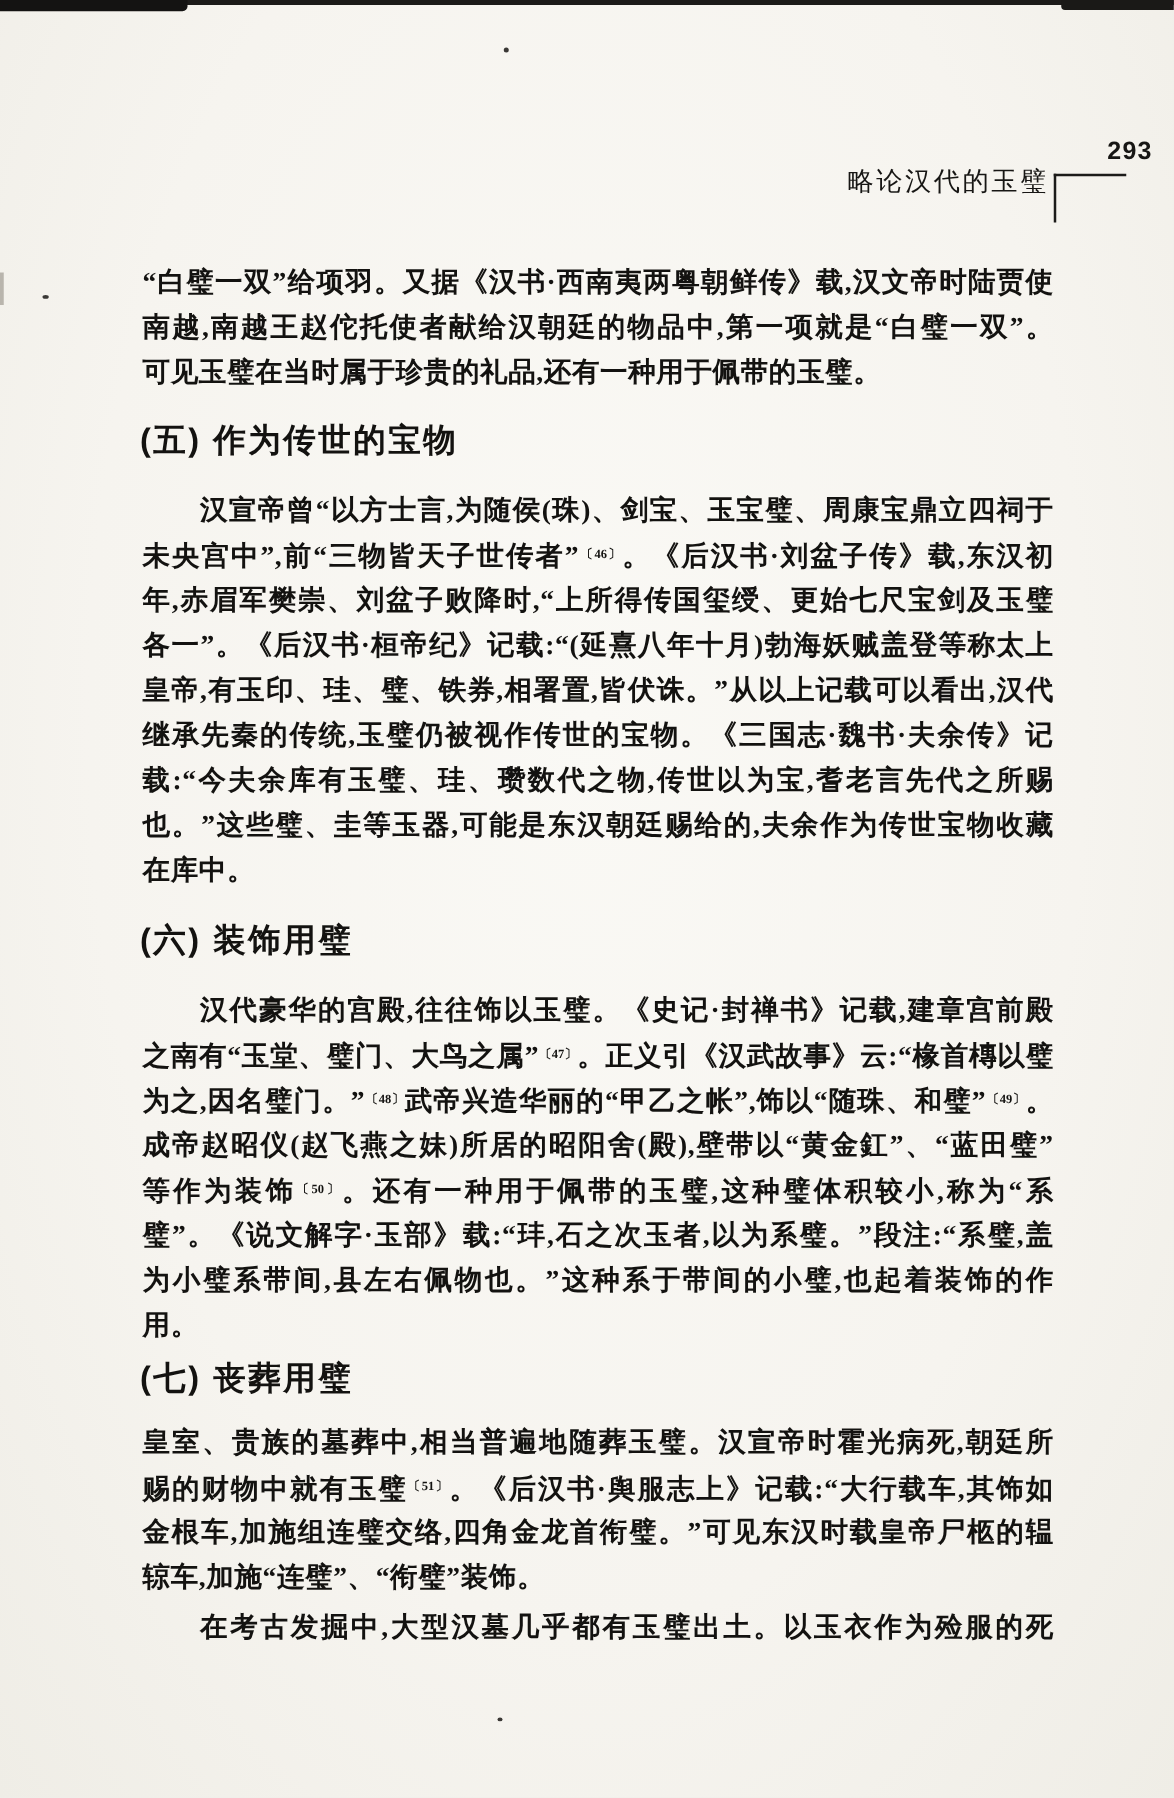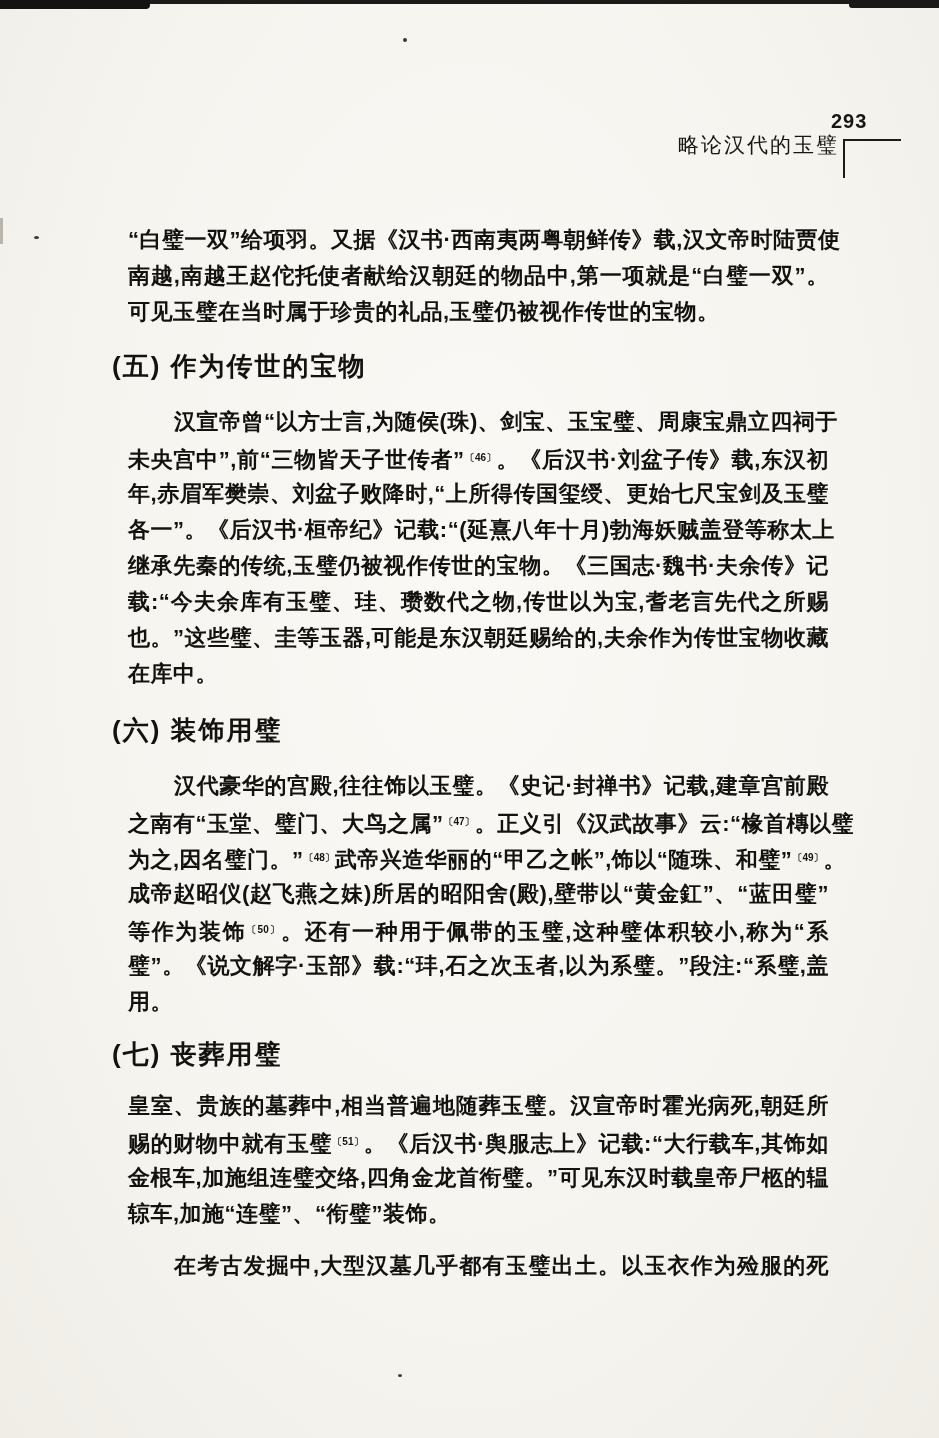--- a/index.html
+++ b/index.html
@@ -23,34 +23,34 @@
   .speck.s2{left:34px;top:236px;width:5px;height:3px;}
   .speck.s3{left:398px;top:1374px;width:4px;height:3px;}
   .smudge-left{position:absolute;left:0;top:218px;width:3px;height:26px;background:#b9b5ad;}
 
   
   .running-title{
     position:absolute;left:678px;top:131px;
     font-size:21px;font-weight:normal;color:#171614;letter-spacing:2px;white-space:nowrap;
   }
   .page-number{
-    position:absolute;left:831px;top:110px;width:56px;
-    font-size:20px;font-weight:bold;color:#171614;text-align:left;letter-spacing:1px;
+    position:absolute;left:876px;top:110px;width:56px;
+    font-size:20px;font-weight:bold;color:#171614;text-align:center;letter-spacing:1px;
   }
   .corner-rule{
     position:absolute;left:843px;top:139px;width:56px;height:37px;
     border-top:2.5px solid #1c1b19;border-left:2.5px solid #1c1b19;
   }
 
   
   .body-text{
     position:absolute;left:112px;top:206px;width:733px;
     color:#131210;
   }
-  .para{margin:16px;}
+  .para{margin:2px;font-family:Liberation Serif, serif;}
   .line{
     font-size:22px;font-weight:bold;line-height:36px;height:36px;
     text-align:justify;text-align-last:justify;
     text-justify:inter-ideograph;
     white-space:nowrap;overflow:visible;
     letter-spacing:0.5px;
   }
   .line.indent{padding-left:46px;}
   .line.short{text-align-last:left;}
   .line sup{font-size:10px;font-weight:bold;vertical-align:6px;letter-spacing:0;}
@@ -78,45 +78,47 @@
 
   <div class="running-title">略论汉代的玉璧</div>
   <div class="page-number">293</div>
   <div class="corner-rule"></div>
 
   <div class="body-text">
 
     <div class="para p1">
       <div class="line">“白璧一双”给项羽。又据《汉书·西南夷两粤朝鲜传》载,汉文帝时陆贾使</div>
       <div class="line">南越,南越王赵佗托使者献给汉朝廷的物品中,第一项就是“白璧一双”。</div>
-      <div class="line short">可见玉璧在当时属于珍贵的礼品,玉璧仍被视作传世的宝物。</div>
+      <div class="line short">可见玉璧在当时属于珍贵的礼品,还有一种用于佩带的玉璧。</div>
     </div>
 
     <div class="heading h5">(五) 作为传世的宝物</div>
 
     <div class="para p2">
       <div class="line indent">汉宣帝曾“以方士言,为随侯(珠)、剑宝、玉宝璧、周康宝鼎立四祠于</div>
       <div class="line">未央宫中”,前“三物皆天子世传者”<sup>〔46〕</sup>。《后汉书·刘盆子传》载,东汉初</div>
       <div class="line">年,赤眉军樊崇、刘盆子败降时,“上所得传国玺绶、更始七尺宝剑及玉璧</div>
       <div class="line">各一”。《后汉书·桓帝纪》记载:“(延熹八年十月)勃海妖贼盖登等称太上</div>
+      <div class="line">皇帝,有玉印、珪、璧、铁券,相署置,皆伏诛。”从以上记载可以看出,汉代</div>
       <div class="line">继承先秦的传统,玉璧仍被视作传世的宝物。《三国志·魏书·夫余传》记</div>
       <div class="line">载:“今夫余库有玉璧、珪、瓒数代之物,传世以为宝,耆老言先代之所赐</div>
       <div class="line">也。”这些璧、圭等玉器,可能是东汉朝廷赐给的,夫余作为传世宝物收藏</div>
       <div class="line short">在库中。</div>
     </div>
 
     <div class="heading h6">(六) 装饰用璧</div>
 
     <div class="para p3">
       <div class="line indent">汉代豪华的宫殿,往往饰以玉璧。《史记·封禅书》记载,建章宫前殿</div>
       <div class="line">之南有“玉堂、璧门、大鸟之属”<sup>〔47〕</sup>。正义引《汉武故事》云:“椽首槫以璧</div>
       <div class="line">为之,因名璧门。”<sup>〔48〕</sup>武帝兴造华丽的“甲乙之帐”,饰以“随珠、和璧”<sup>〔49〕</sup>。</div>
       <div class="line">成帝赵昭仪(赵飞燕之妹)所居的昭阳舍(殿),壁带以“黄金釭”、“蓝田璧”</div>
       <div class="line">等作为装饰<sup>〔50〕</sup>。还有一种用于佩带的玉璧,这种璧体积较小,称为“系</div>
       <div class="line">璧”。《说文解字·玉部》载:“玤,石之次玉者,以为系璧。”段注:“系璧,盖</div>
+      <div class="line">为小璧系带间,县左右佩物也。”这种系于带间的小璧,也起着装饰的作</div>
       <div class="line short">用。</div>
     </div>
 
     <div class="heading h7">(七) 丧葬用璧</div>
 
     <div class="para p4">
       <div class="line">皇室、贵族的墓葬中,相当普遍地随葬玉璧。汉宣帝时霍光病死,朝廷所</div>
       <div class="line">赐的财物中就有玉璧<sup>〔51〕</sup>。《后汉书·舆服志上》记载:“大行载车,其饰如</div>
       <div class="line">金根车,加施组连璧交络,四角金龙首衔璧。”可见东汉时载皇帝尸柩的辒</div>
       <div class="line short">辌车,加施“连璧”、“衔璧”装饰。</div>

